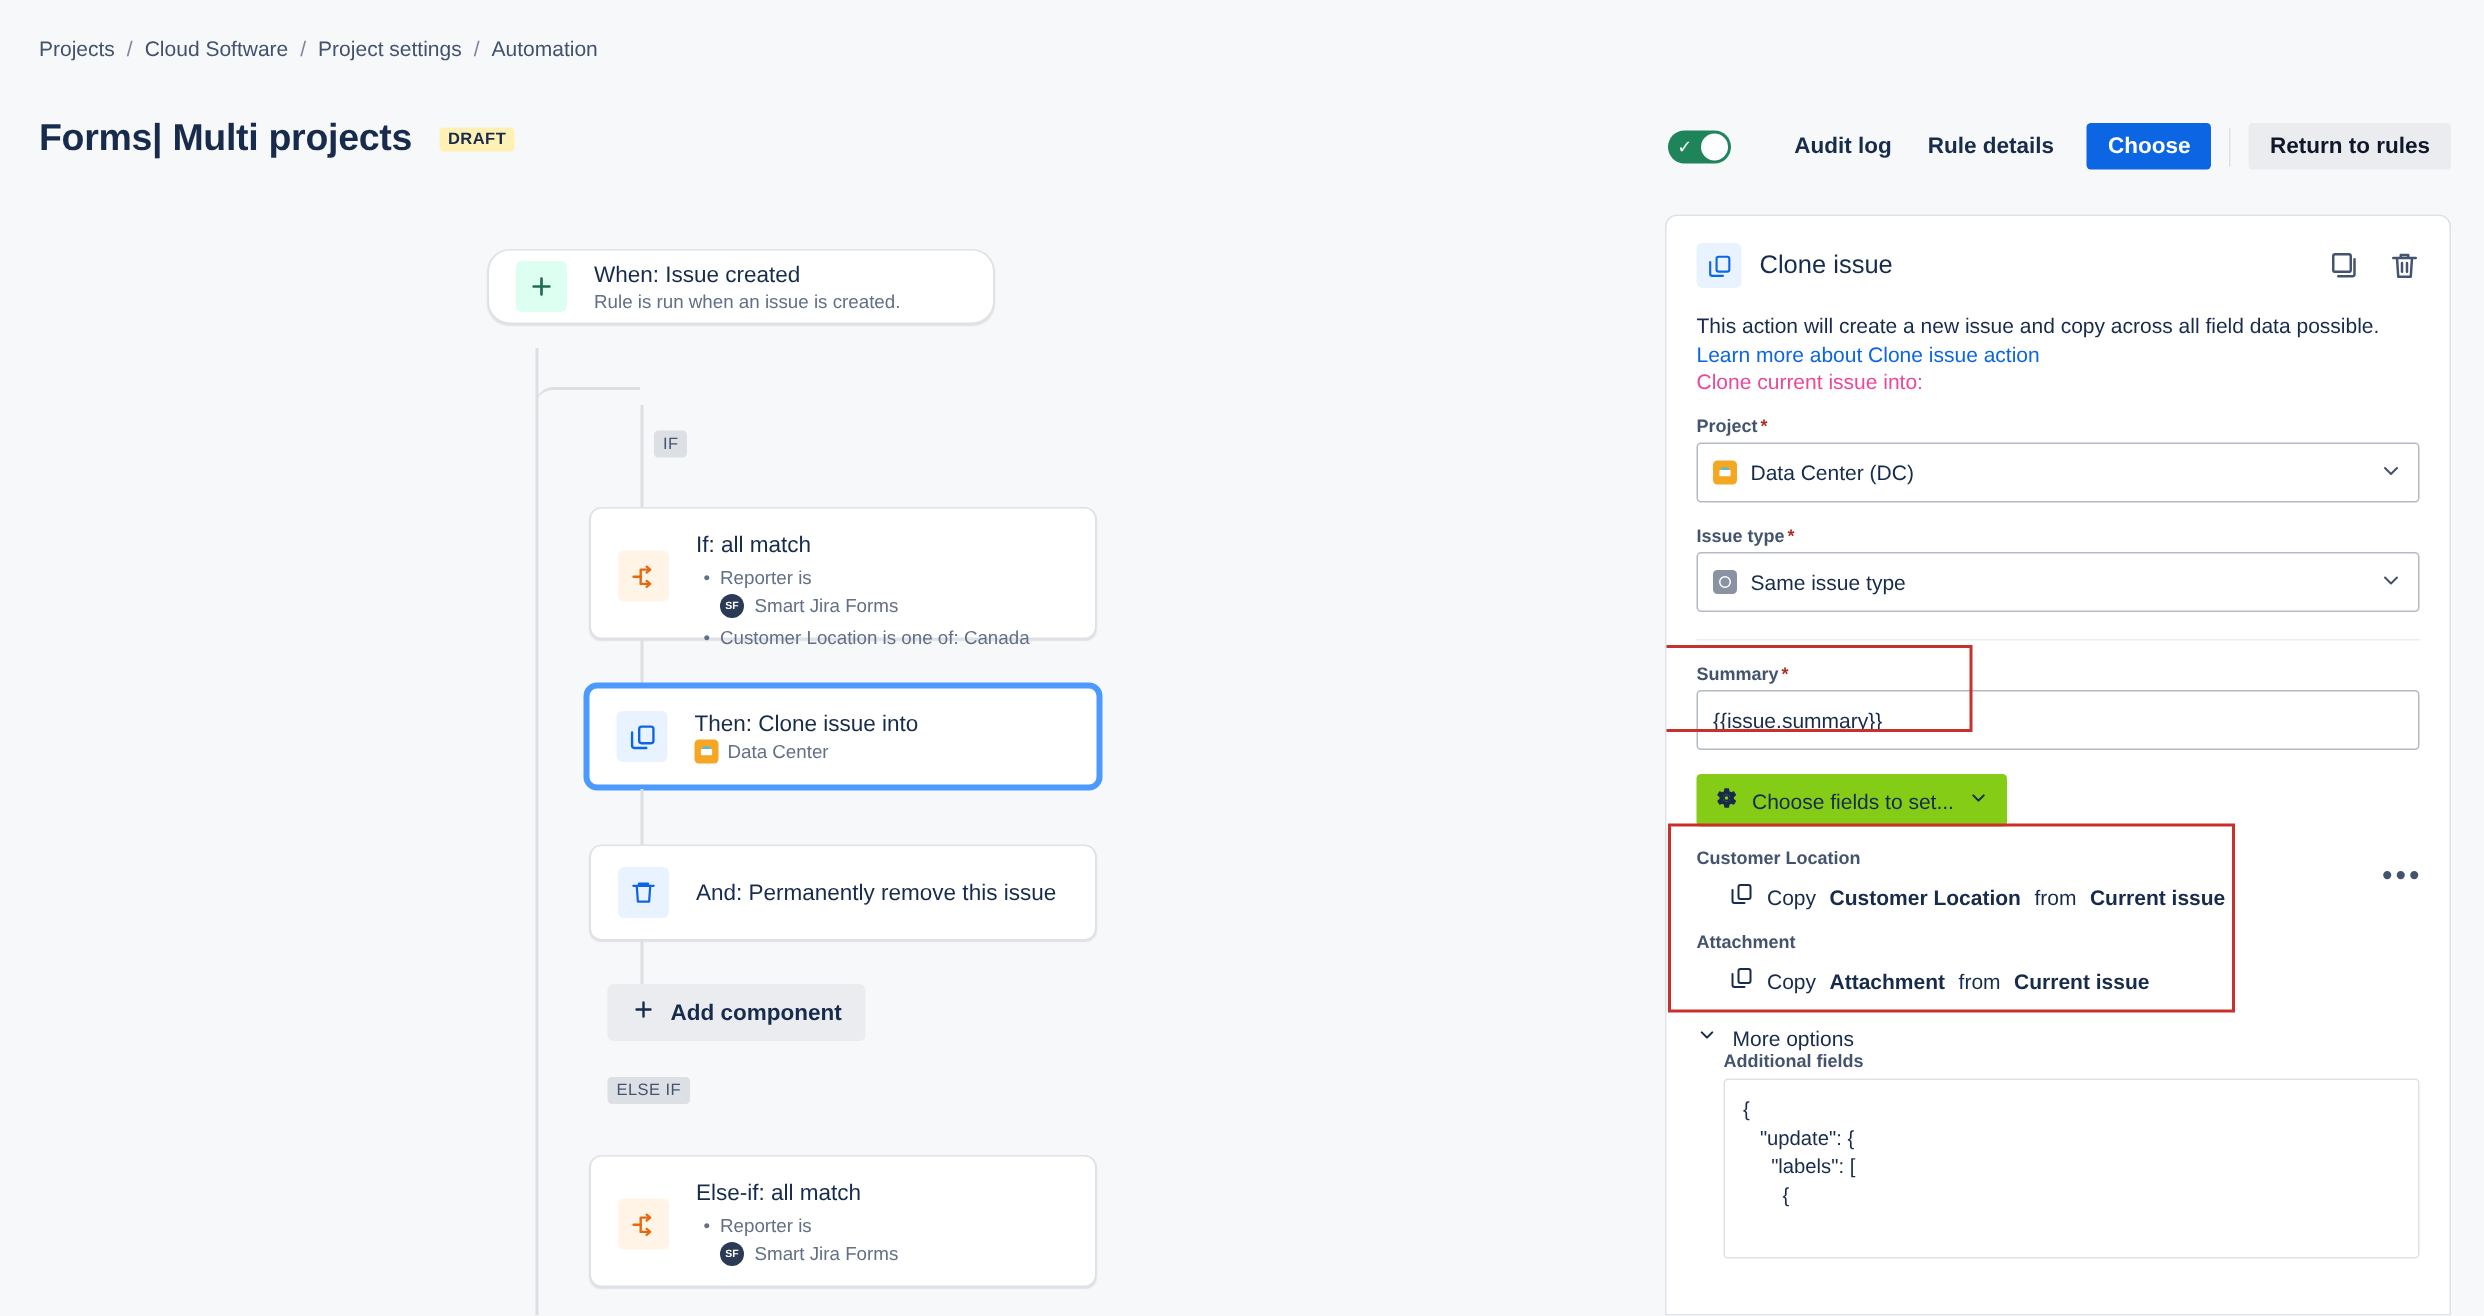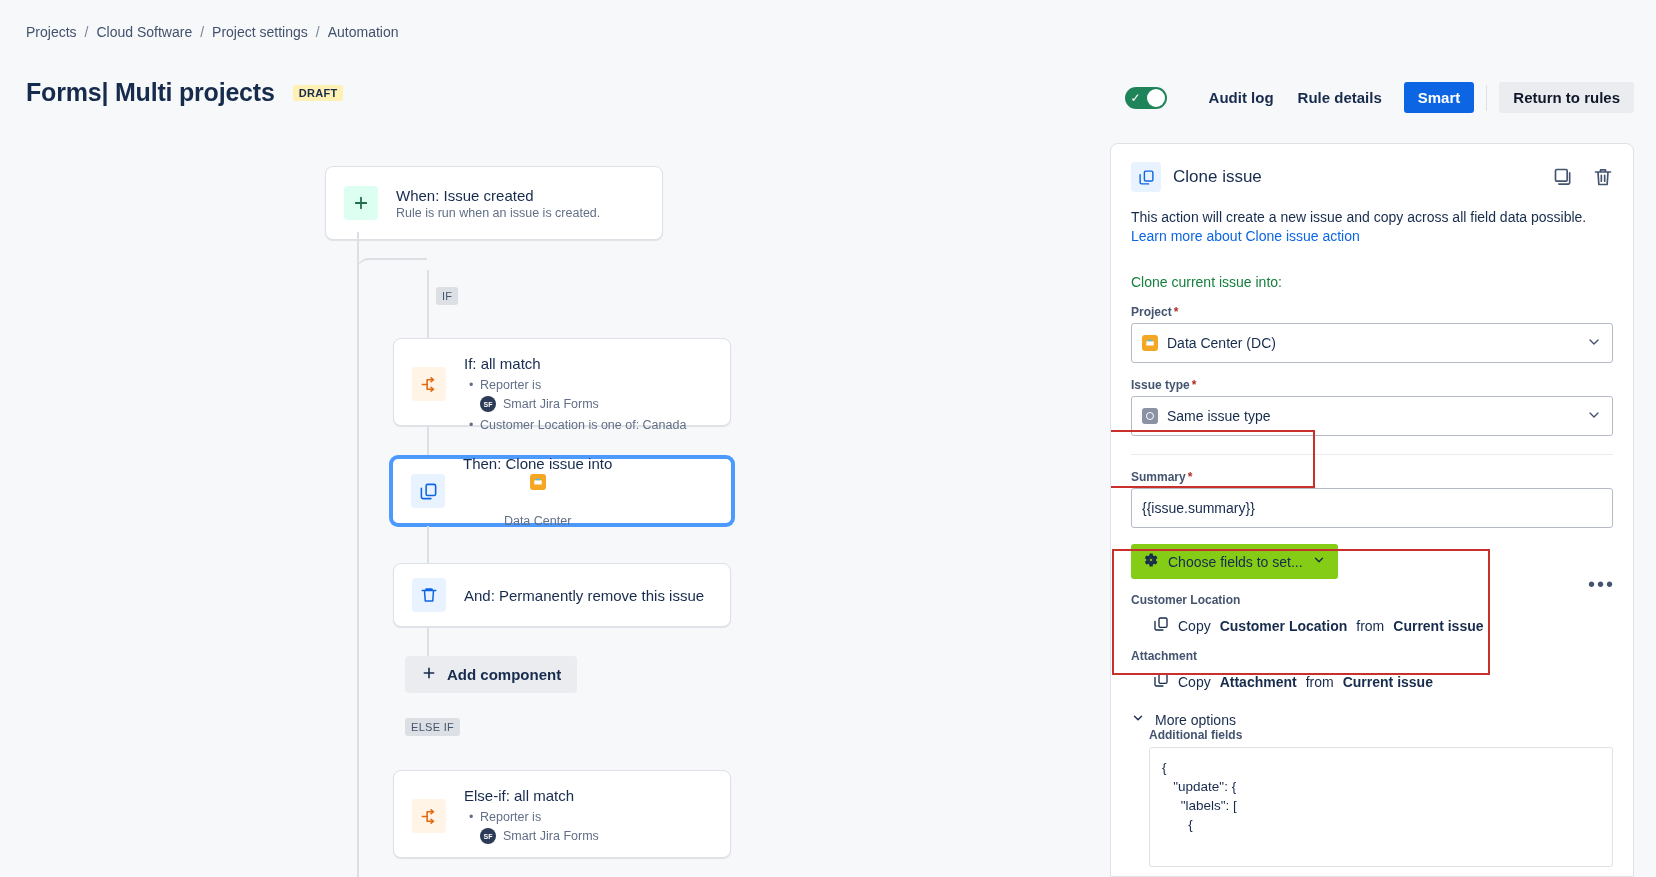--- a/index.html
+++ b/index.html
@@ -109,21 +109,21 @@
     width: 34px; height: 34px; border-radius: 4px;
     display: flex; align-items: center; justify-content: center;
     flex: 0 0 34px; margin-right: 18px;
   }
   .ic-green { background: #dcfff1; color: #216e4e; }
   .ic-orange { background: #fff4e5; color: #e56910; }
   .ic-blue { background: #e9f2ff; color: #0c66e4; }
   .node-body { display: flex; flex-direction: column; gap: 2px; min-width:0; }
   .node-title { font-size: 15px; color: #172b4d; }
   .node-sub { font-size: 12.5px; color: #626f86; }
-  .node-sub-row { display: flex; align-items: center; gap: 24px; flex-direction: column; }
+  .node-sub-row { display: flex; align-items: center; gap: 6px; }
   .cond-list { margin: 3px 0 0 0; padding: 0 0 0 16px; list-style: none; }
   .cond-list li {
     font-size: 12.5px; color: #626f86; position: relative;
     line-height: 17px;
   }
   .cond-list li::before {
     content: "•"; position: absolute; left: -11px; color: #626f86;
   }
   .avatar-sf {
     display: inline-flex; align-items: center; justify-content: center;
@@ -184,21 +184,21 @@
   .panel-title { font-size: 17px; font-weight: normal; color: #172b4d; }
   .panel-head-actions {
     margin-left: auto; display: flex; align-items: center; gap: 20px;
     color: #44546f;
   }
   .icon-btn { cursor: pointer; display: flex; }
   .panel-desc {
     margin-top: 16px; font-size: 14px; color: #172b4d; line-height: 19px;
   }
   .panel-desc a { color: #0c66e4; text-decoration: none; cursor: pointer; }
-  .clone-into { margin-top: 28px; font-size: 14px; color: #15803d; }
+  .clone-into { margin-top: 0; font-size: 14px; color: #ec4899; }
   .field-label {
     font-size: 12px; font-weight: bold; color: #44546f;
     margin-top: 15px; margin-bottom: 4px;
   }
   .req { color: #ae2e24; margin-left: 2px; }
   .select {
     height: 40px; border: 1px solid #b3bac5; border-radius: 3px;
     background: #fff; display: flex; align-items: center;
     padding: 0 10px; font-size: 14px; color: #172b4d;
     cursor: pointer; position: relative;
@@ -285,28 +285,28 @@
     <div class="draft-badge">DRAFT</div>
   </div>
 
   <div class="header-actions">
     <div class="toggle">
       <span class="check">✓</span>
       <span class="knob"></span>
     </div>
     <div class="hdr-link">Audit log</div>
     <div class="hdr-link">Rule details</div>
-    <button class="btn-primary">Smart</button>
+    <button class="btn-primary">Choose</button>
     <div class="hdr-divider"></div>
     <button class="btn-subtle">Return to rules</button>
   </div>
 
   <div class="canvas">
 
-    <div class="node" style="left:325px; top:26px; width:338px; height:74px;">
+    <div class="node" style="left:325px; top:26px; width:338px; height:50px;border-radius:15px;">
       <div class="node-icon ic-green">
         <svg width="18" height="18" viewBox="0 0 24 24" fill="none" stroke="#216e4e" stroke-width="2.4" stroke-linecap="round">
           <path d="M12 5v14M5 12h14"></path>
         </svg>
       </div>
       <div class="node-body">
         <div class="node-title">When: Issue created</div>
         <div class="node-sub">Rule is run when an issue is created.</div>
       </div>
     </div>

